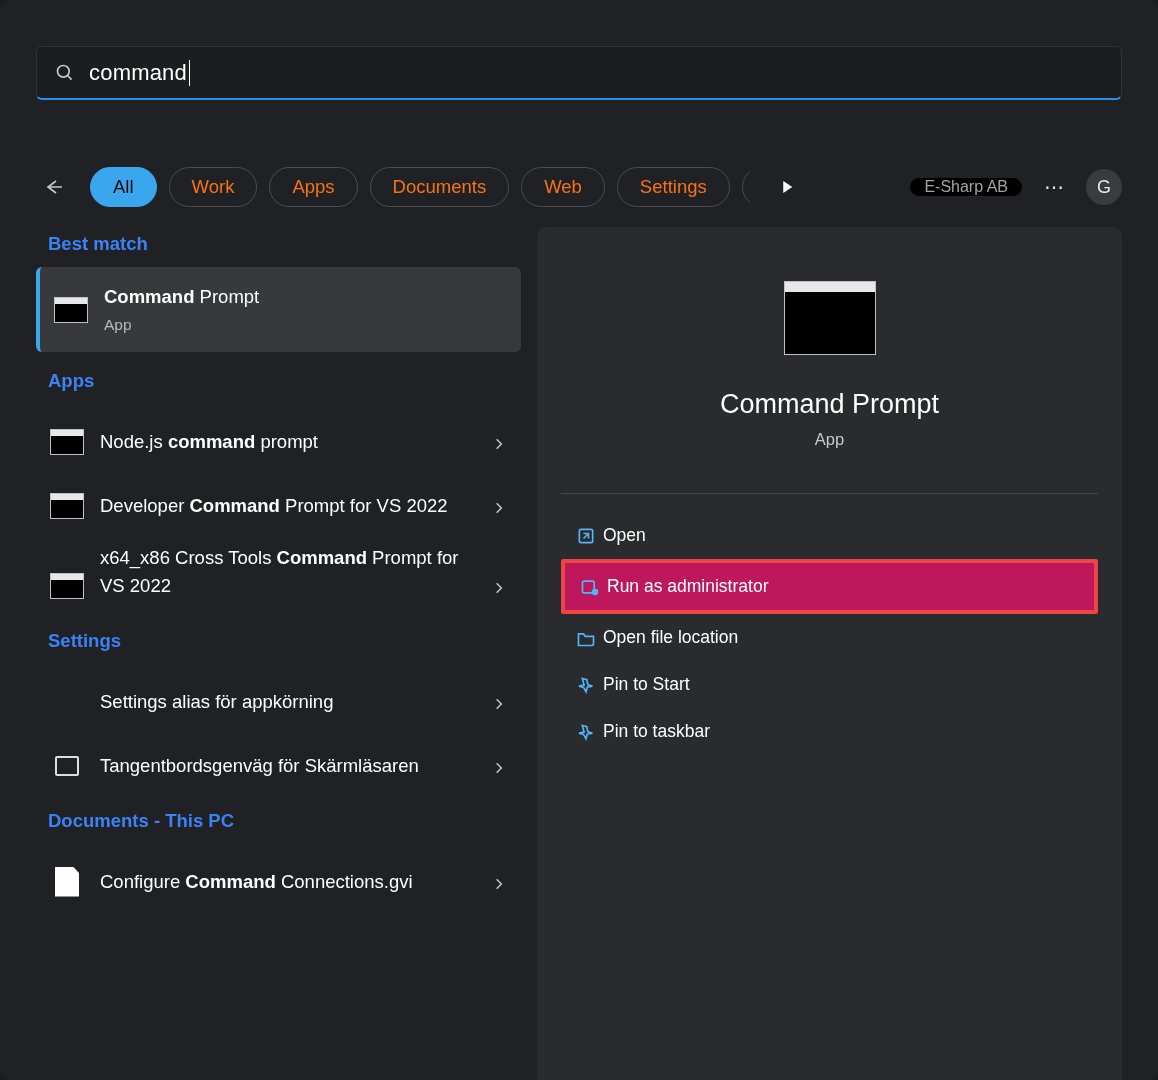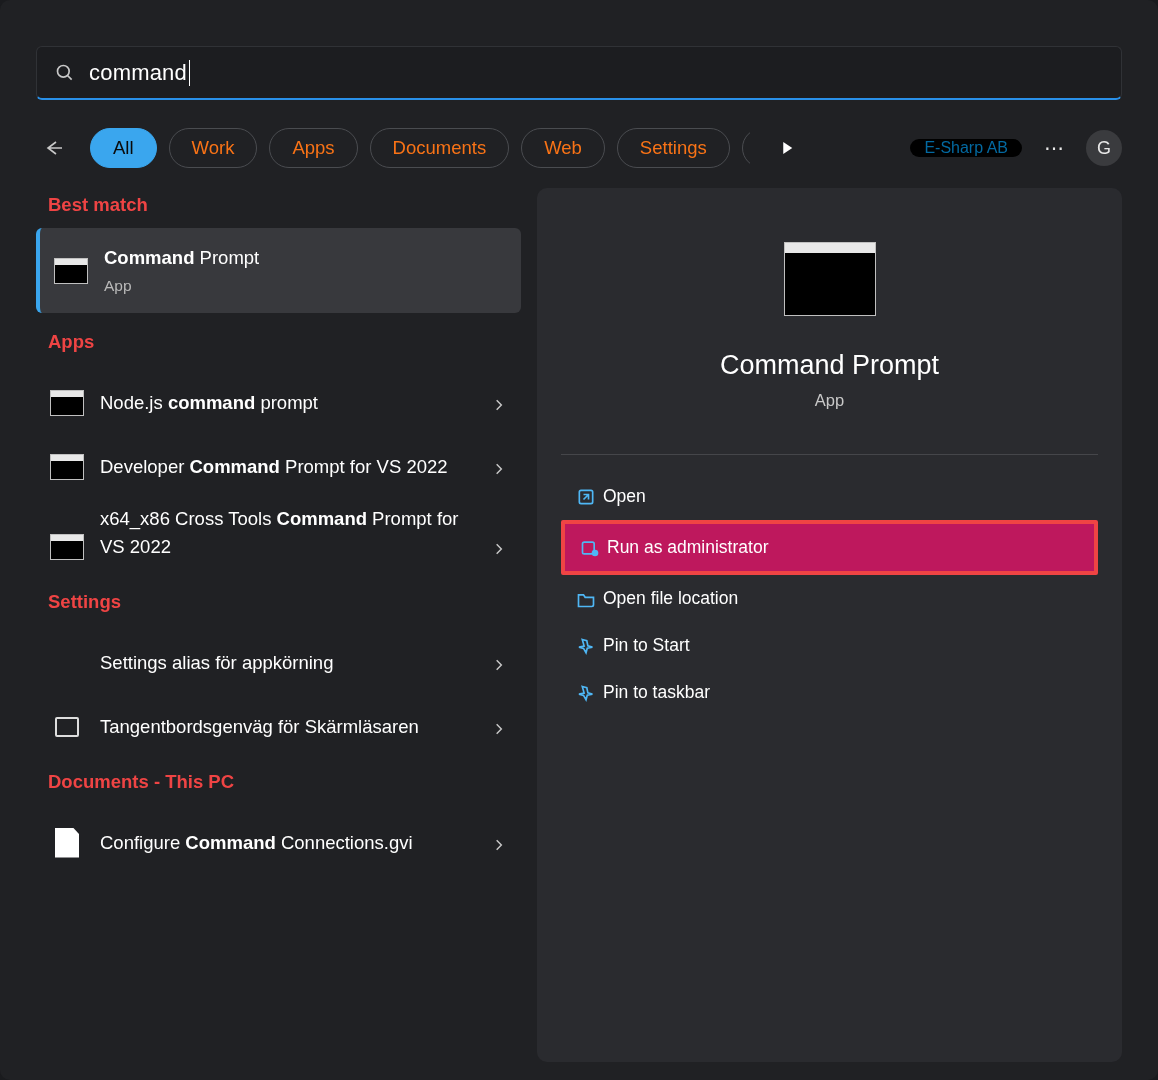--- a/index.html
+++ b/index.html
@@ -29,53 +29,54 @@
 .search-bar .icon { color: #c8c8c8; margin-right: 14px; }
 .search-text {
   font-size: 22px; color: #fff; letter-spacing: 0.2px;
   display: flex; align-items: center;
 }
 .cursor { display:inline-block; width:1px; height:26px; background:#fff; margin-left:2px; }
 .filter-row {
   display: flex; align-items: center;
   padding: 28px 36px 0 36px;
   gap: 14px;
+  margin-top: 39px;
 }
 .back-btn {
   width: 34px; height: 34px; display:flex; align-items:center; justify-content:center;
   color:#c8c8c8; margin-right: 6px;
 }
 .filter-scroll { display:flex; gap:12px; overflow:hidden; flex:0 0 auto; position:relative; width:660px; }
 .pill {
   border:1px solid #4a4c50; border-radius: 24px;
   padding: 8px 22px; font-size:18.5px; color:#f97316; white-space:nowrap;
   background:transparent;
 }
 .pill.active { background:#3aa6ee; border-color:#3aa6ee; color:#0a0a0a; font-weight:500; }
 .scroll-next {
   width:34px; height:34px; display:flex; align-items:center; justify-content:center;
   color:#fff; margin-left:6px;
 }
 .spacer { flex:1; }
 .org-badge {
-  background:#000; color:#0369a1; border-radius:14px; padding:0 14px; font-size:16px;
+  background:#000; color:#a3a3a3; border-radius:14px; padding:0 14px; font-size:16px;
 }
 .more-btn, .avatar {
   width:36px; height:36px; border-radius:50%;
   display:flex; align-items:center; justify-content:center;
   color:#e8e8e8; font-size:20px;
 }
 .avatar { background:#3a3b3e; font-weight:500; font-size:18px; }
 .content { display:flex; padding: 20px 36px 0 36px; gap: 16px; height: calc(100% - 160px); }
 .left { flex:0 0 485px; overflow-y:auto; }
 .right {
   flex:1; background:#2a2b2f; border-radius:10px; padding: 54px 0 0 0;
   display:flex; flex-direction:column; align-items:center;
 }
-.section-title { font-size:18.5px; font-weight:600; margin: 18px 0 12px 12px; color:#ef4444; }
+.section-title { font-size:18.5px; font-weight:600; margin: 18px 0 12px 12px; color:#3b82f6; }
 .section-title.first { margin-top: 6px; }
 .best-match {
   background:#38393d; border-radius:6px; position:relative;
   display:flex; align-items:center; padding: 16px 14px 16px 14px;
   margin-bottom: 6px; border-left: 4px solid #3aa6ee;
 }
 .row {
   display:flex; align-items:flex-end; padding: 12px 10px 12px 14px;
   position:relative; min-height: 64px;
 }

